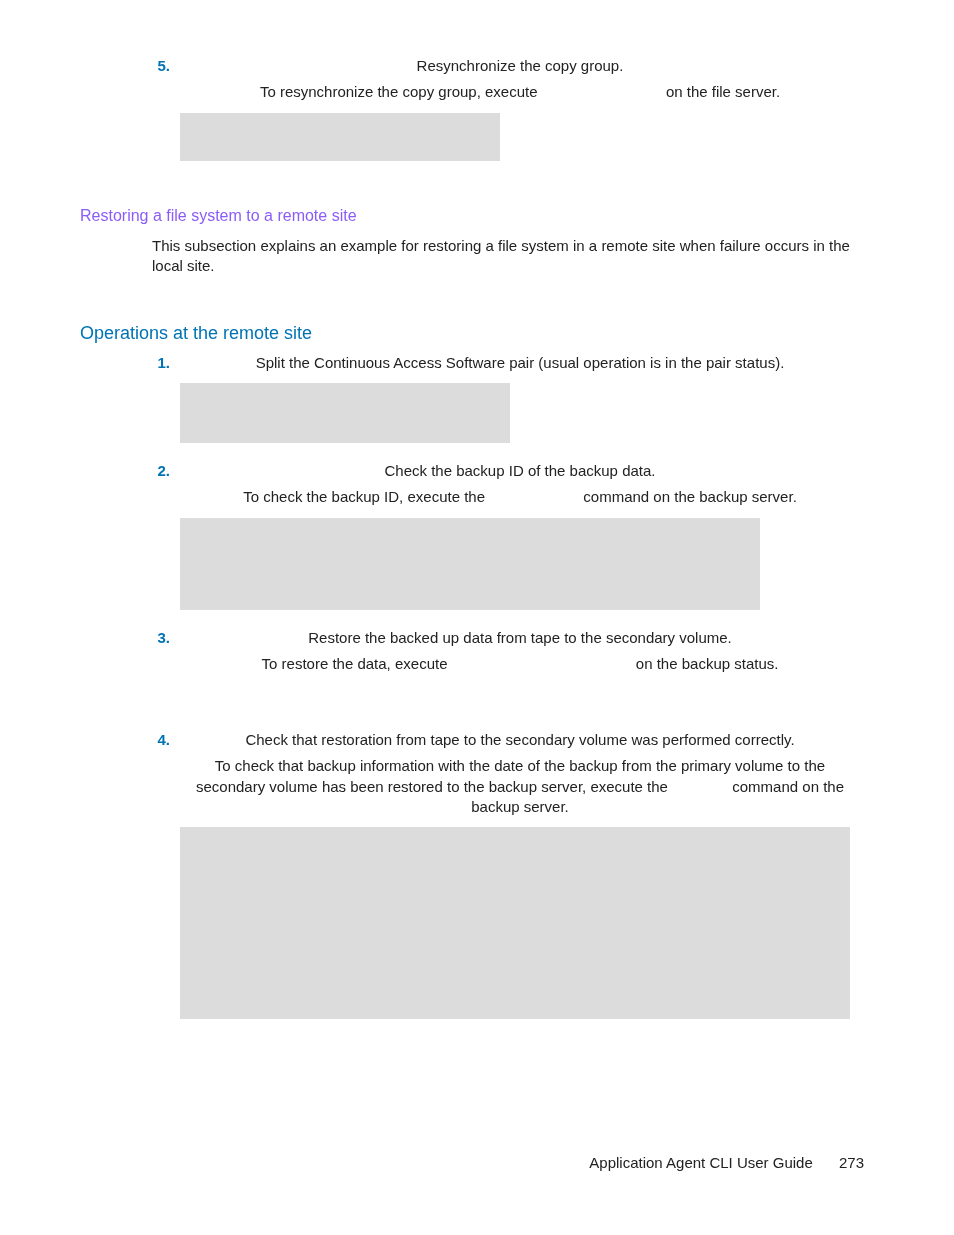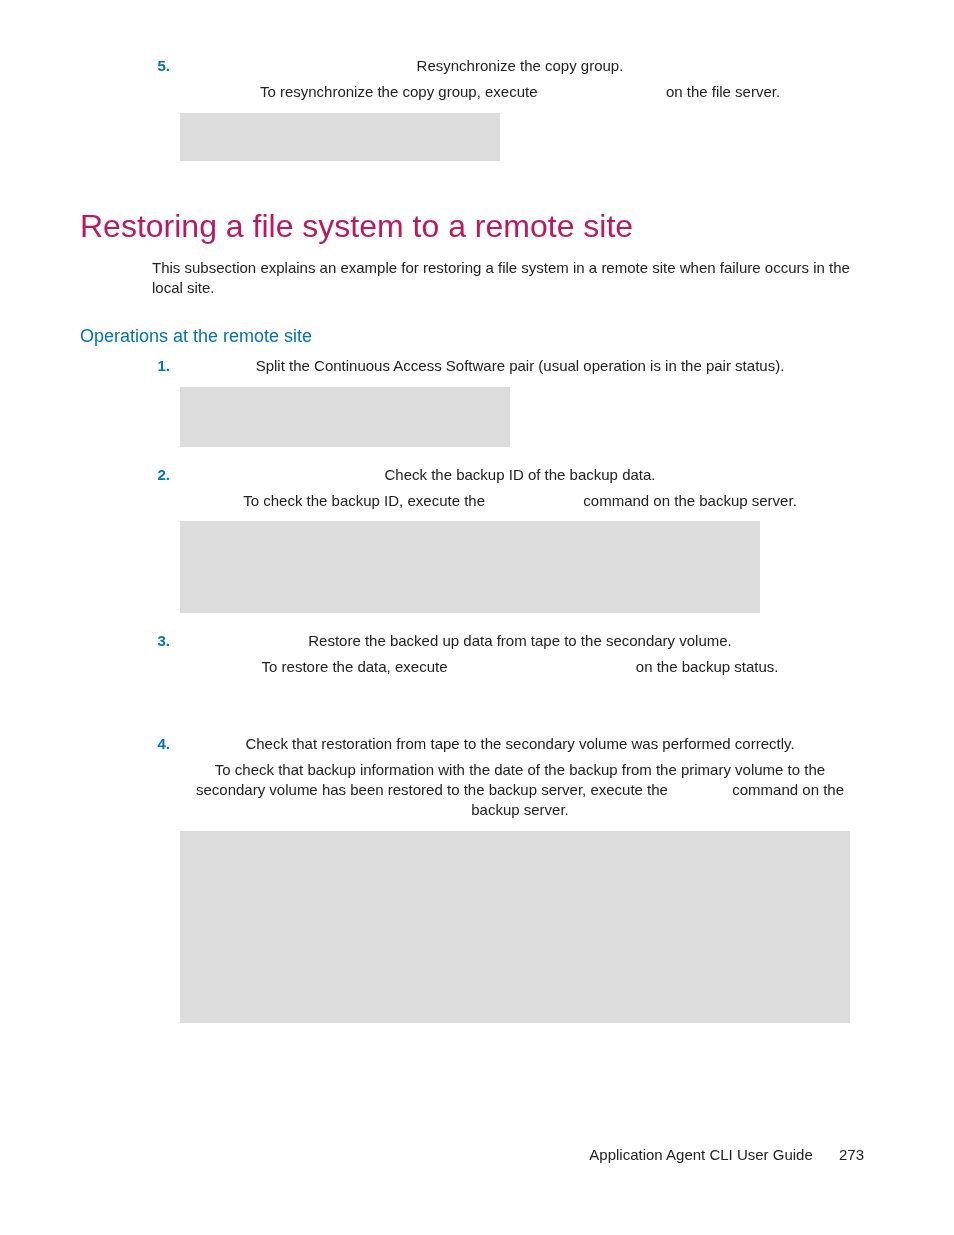--- a/index.html
+++ b/index.html
@@ -29,37 +29,37 @@
     .code-block {
       background: #dcdcdc;
       height: 48px;
       margin-top: 10px;
       margin-bottom: 14px;
     }
     .code-block.tall { height: 92px; }
     .code-block.taller { height: 192px; }
     .inline-cmd { display: inline-block; }
     h2.sect {
-      color: #be185d;
+      color: #8b5cf6;
       font-weight: normal;
-      font-size: 32px;
+      font-size: 16px;
       margin-top: 30px;
       margin-bottom: 10px;
     }
     h3.subsect {
       color: #0073b5;
       font-weight: normal;
       font-size: 18px;
-      margin-top: 26px;
+      margin-top: 44px;
       margin-bottom: 8px;
     }
     .intro-p { margin-left: 72px; max-width: 800px; }
     .footer {
       position: absolute;
-      bottom: 70px;
+      bottom: 62px;
       right: 90px;
       font-size: 15px;
     }
     .page-num { margin-left: 22px; }
     .li-body p { max-width: 680px; }
   </style>
 </head>
 <body>
 
 <div class="ol-block">

